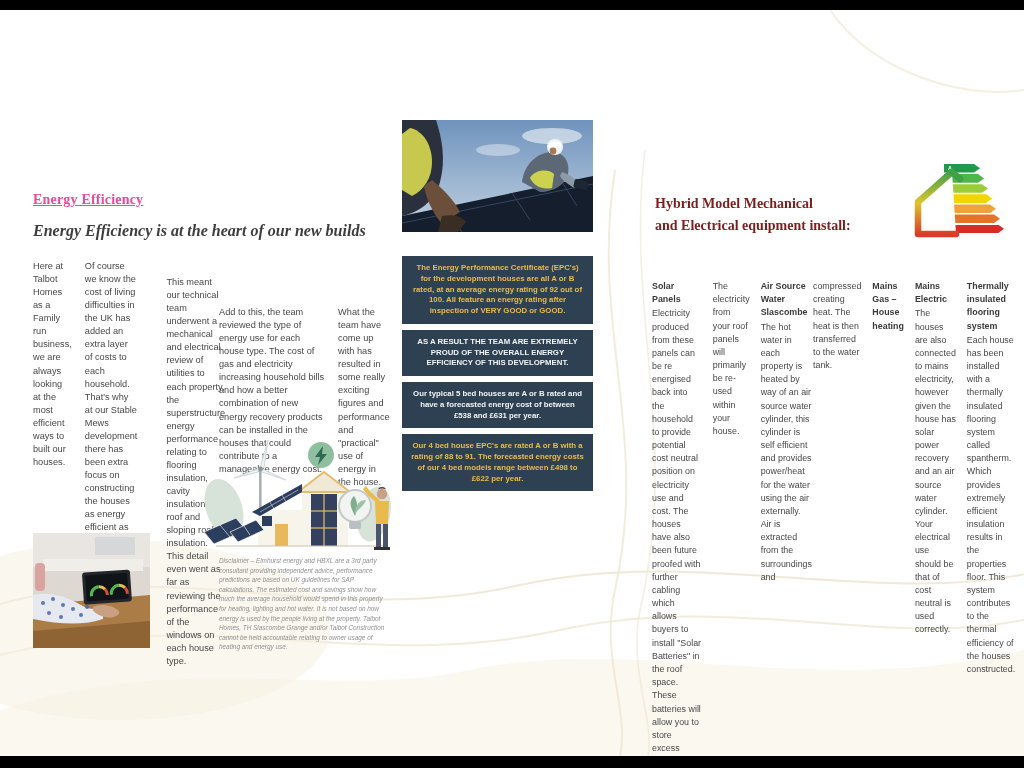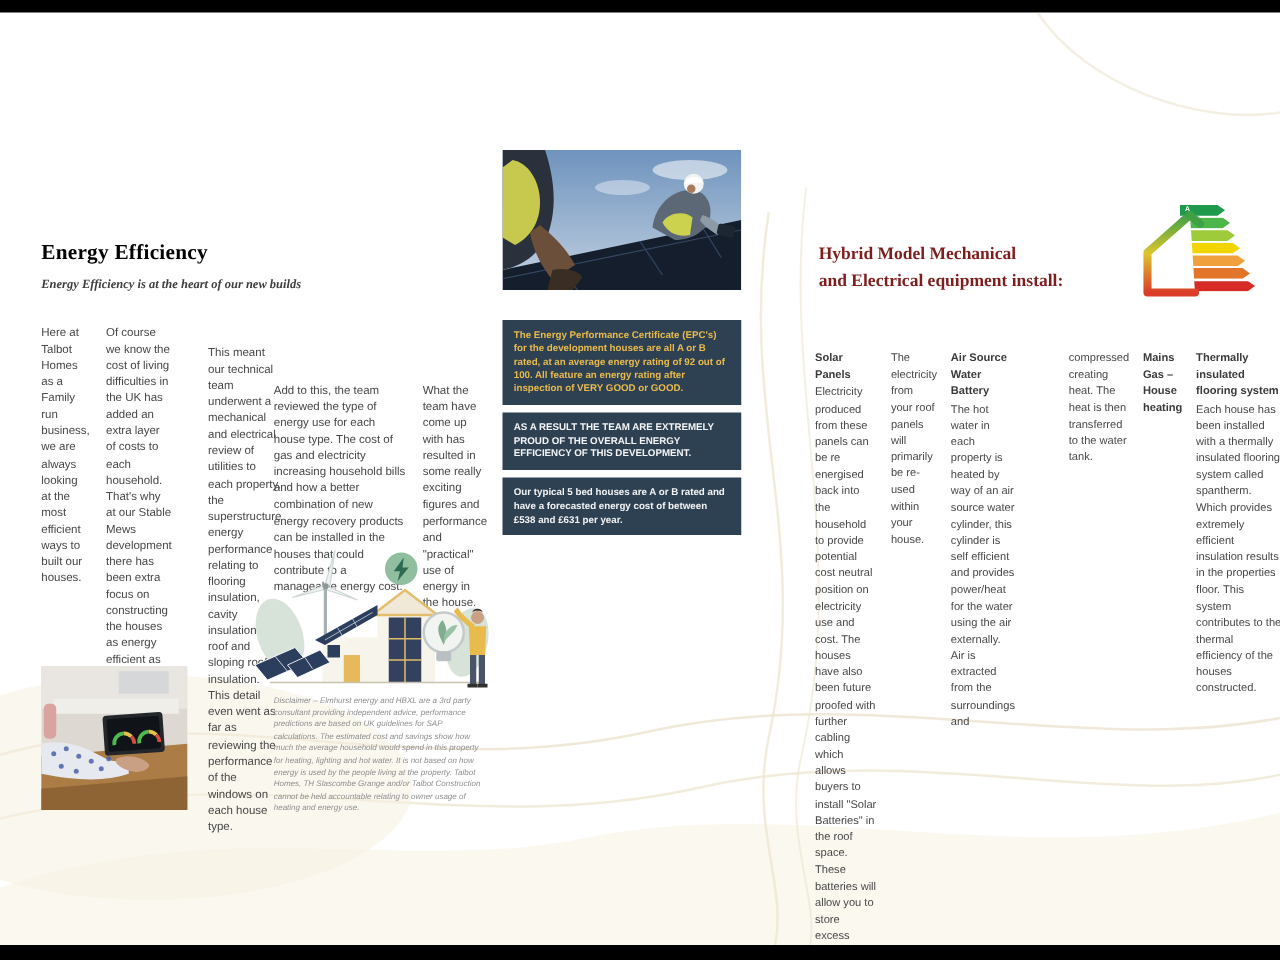--- a/index.html
+++ b/index.html
@@ -4,43 +4,43 @@
 <style>
   html,body{margin:0;padding:0;background:#000;}
   .stage{position:relative;width:1024px;height:768px;background:#000;overflow:hidden;
          font-family:"Liberation Sans",sans-serif;}
   .page{position:absolute;left:0;top:10px;width:1024px;height:746px;background:#ffffff;overflow:hidden;}
   .bg-waves{position:absolute;inset:0;z-index:0;}
   .layer{position:absolute;z-index:1;}
 
   
   .title{left:33px;top:182px;font-family:"Liberation Serif",serif;font-weight:700;
-         font-size:17px;color:#000000;letter-spacing:.2px;}
+         font-size:14px;color:#ec4899;letter-spacing:.2px;text-decoration:underline;}
   .subtitle{left:33px;top:212px;font-family:"Liberation Serif",serif;font-style:italic;
-            font-weight:600;font-size:10px;color:#3d3d3d;}
+            font-weight:600;font-size:16px;color:#3d3d3d;}
   .lcol{width:172px;font-size:9.2px;line-height:1.42;color:#474747;display:flex;
         flex-direction:row;gap:13px;}
   .lcol1{left:33px;top:250px;}
   .lcol2{left:219px;top:250px;margin-top:46px;}
   .disclaimer{left:219px;top:546px;width:168px;font-size:6.4px;line-height:1.5;
               font-style:italic;color:#8f8f8f;}
 
   
   .photo-top{left:402px;top:110px;width:191px;height:112px;}
-  .boxes{left:402px;top:246px;width:191px;display:flex;flex-direction:column;gap:6px;}
+  .boxes{left:402px;top:246px;width:191px;display:flex;flex-direction:column;gap:6px;text-align:center;}
   .infobox{background:#2e4152;padding:7px 9px;font-weight:700;font-size:7.8px;line-height:1.38;}
   .infobox.yellow{color:#e9bb4d;}
   .infobox.white{color:#f3f4f6;}
 
   
   .rtitle{left:655px;top:183px;font-family:"Liberation Serif",serif;font-weight:700;
           font-size:14px;line-height:1.55;color:#7f1d1d;}
   .rcol{display:flex;flex-direction:row;gap:11px;font-size:8.9px;line-height:1.48;color:#474747;margin-top:20px;}
   .rcol1{left:652px;top:250px;width:160px;}
-  .rcol2{left:855px;top:250px;width:170px;}
+  .rcol2{left:813px;top:250px;width:170px;}
   .sec-h{font-weight:700;color:#3a3a3a;margin-bottom:1px;}
 
   
   .epc{left:910px;top:152px;width:96px;height:80px;}
   .epc-bars{position:absolute;left:34px;top:2px;display:flex;flex-direction:column;gap:1.5px;}
   .epc-bar{height:8.6px;display:flex;align-items:center;color:#fff;font-size:5.5px;
            font-weight:700;padding-left:4px;box-sizing:border-box;
            clip-path:polygon(0 0,calc(100% - 6px) 0,100% 50%,calc(100% - 6px) 100%,0 100%);}
   .epc-house{position:absolute;left:0;top:0;}
 
@@ -214,20 +214,21 @@
         <path d="M8,8 C20,10 30,24 30,42 C30,58 22,70 10,76 L0,70 L0,14 Z" fill="#c6c94e"></path>
         <path d="M30,60 C40,68 52,80 58,92 L40,104 C30,92 24,78 22,66 Z" fill="#6b4f3a"></path>
         <path d="M40,96 C50,94 60,96 64,102 L56,112 L36,112 Z" fill="#3a2e24"></path>
       </g>
     </svg>
 
     <div class="layer boxes">
       <div class="infobox yellow">The Energy Performance Certificate (EPC's) for the development houses are all A or B rated, at an average energy rating of 92 out of 100. All feature an energy rating after inspection of VERY GOOD or GOOD.</div>
       <div class="infobox white">AS A RESULT THE TEAM ARE EXTREMELY PROUD OF THE OVERALL ENERGY EFFICIENCY OF THIS DEVELOPMENT.</div>
       <div class="infobox white">Our typical 5 bed houses are A or B rated and have a forecasted energy cost of between £538 and £631 per year.</div>
+      <div class="infobox yellow">Our 4 bed house EPC's are rated A or B with a rating of 88 to 91. The forecasted energy costs of our 4 bed models range between £498 to £622 per year.</div>
     </div>
 
     <div class="layer rtitle">
       <div>Hybrid Model Mechanical</div>
       <div>and Electrical equipment install:</div>
     </div>
 
     <div class="layer epc">
       <div class="epc-bars">
         <div class="epc-bar" style="width:36px;background:#1f9a4d">A</div>
@@ -253,31 +254,35 @@
 
     <div class="layer rcol rcol1">
       <div>
         <div class="sec-h">Solar Panels</div>
         <div>Electricity produced from these panels can be re energised back into the household to provide potential cost neutral position on electricity use and cost. The houses have also been future proofed with further cabling  which allows buyers to install "Solar Batteries" in the roof space. These batteries will allow you to store excess energy produced from the panels on your roof, reducing reliance on the National Grid. Battery storage can increase further savings from the energy stored from you panels.</div>
       </div>
       <div>
         <div>The electricity from your roof panels will primarily be re-used within your house.</div>
       </div>
       <div>
-        <div class="sec-h">Air Source Water Battery</div>
+        <div class="sec-h">Air Source Water Slascombe</div>
         <div>The hot water in each property is heated by way of an air source water cylinder, this cylinder is self efficient and provides power/heat for the water using the air externally. Air is extracted from the surroundings and</div>
       </div>
     </div>
 
     <div class="layer rcol rcol2">
       <div>
         <div>compressed creating heat. The heat is then transferred to the water tank.</div>
       </div>
       <div>
         <div class="sec-h">Mains Gas – House heating</div>
+      </div>
+      <div>
+        <div class="sec-h">Mains Electric</div>
+        <div>The houses are also connected to mains electricity, however given the house has solar power recovery and an air source water cylinder. Your electrical use should be that of cost neutral is used correctly.</div>
       </div>
       <div>
         <div class="sec-h">Thermally insulated flooring system</div>
         <div>Each house has been installed with a thermally insulated flooring system called spantherm. Which provides extremely efficient insulation results in the properties floor. This system contributes to the thermal efficiency of the houses constructed.</div>
       </div>
     </div>
 
   </div>
 </div>
 

